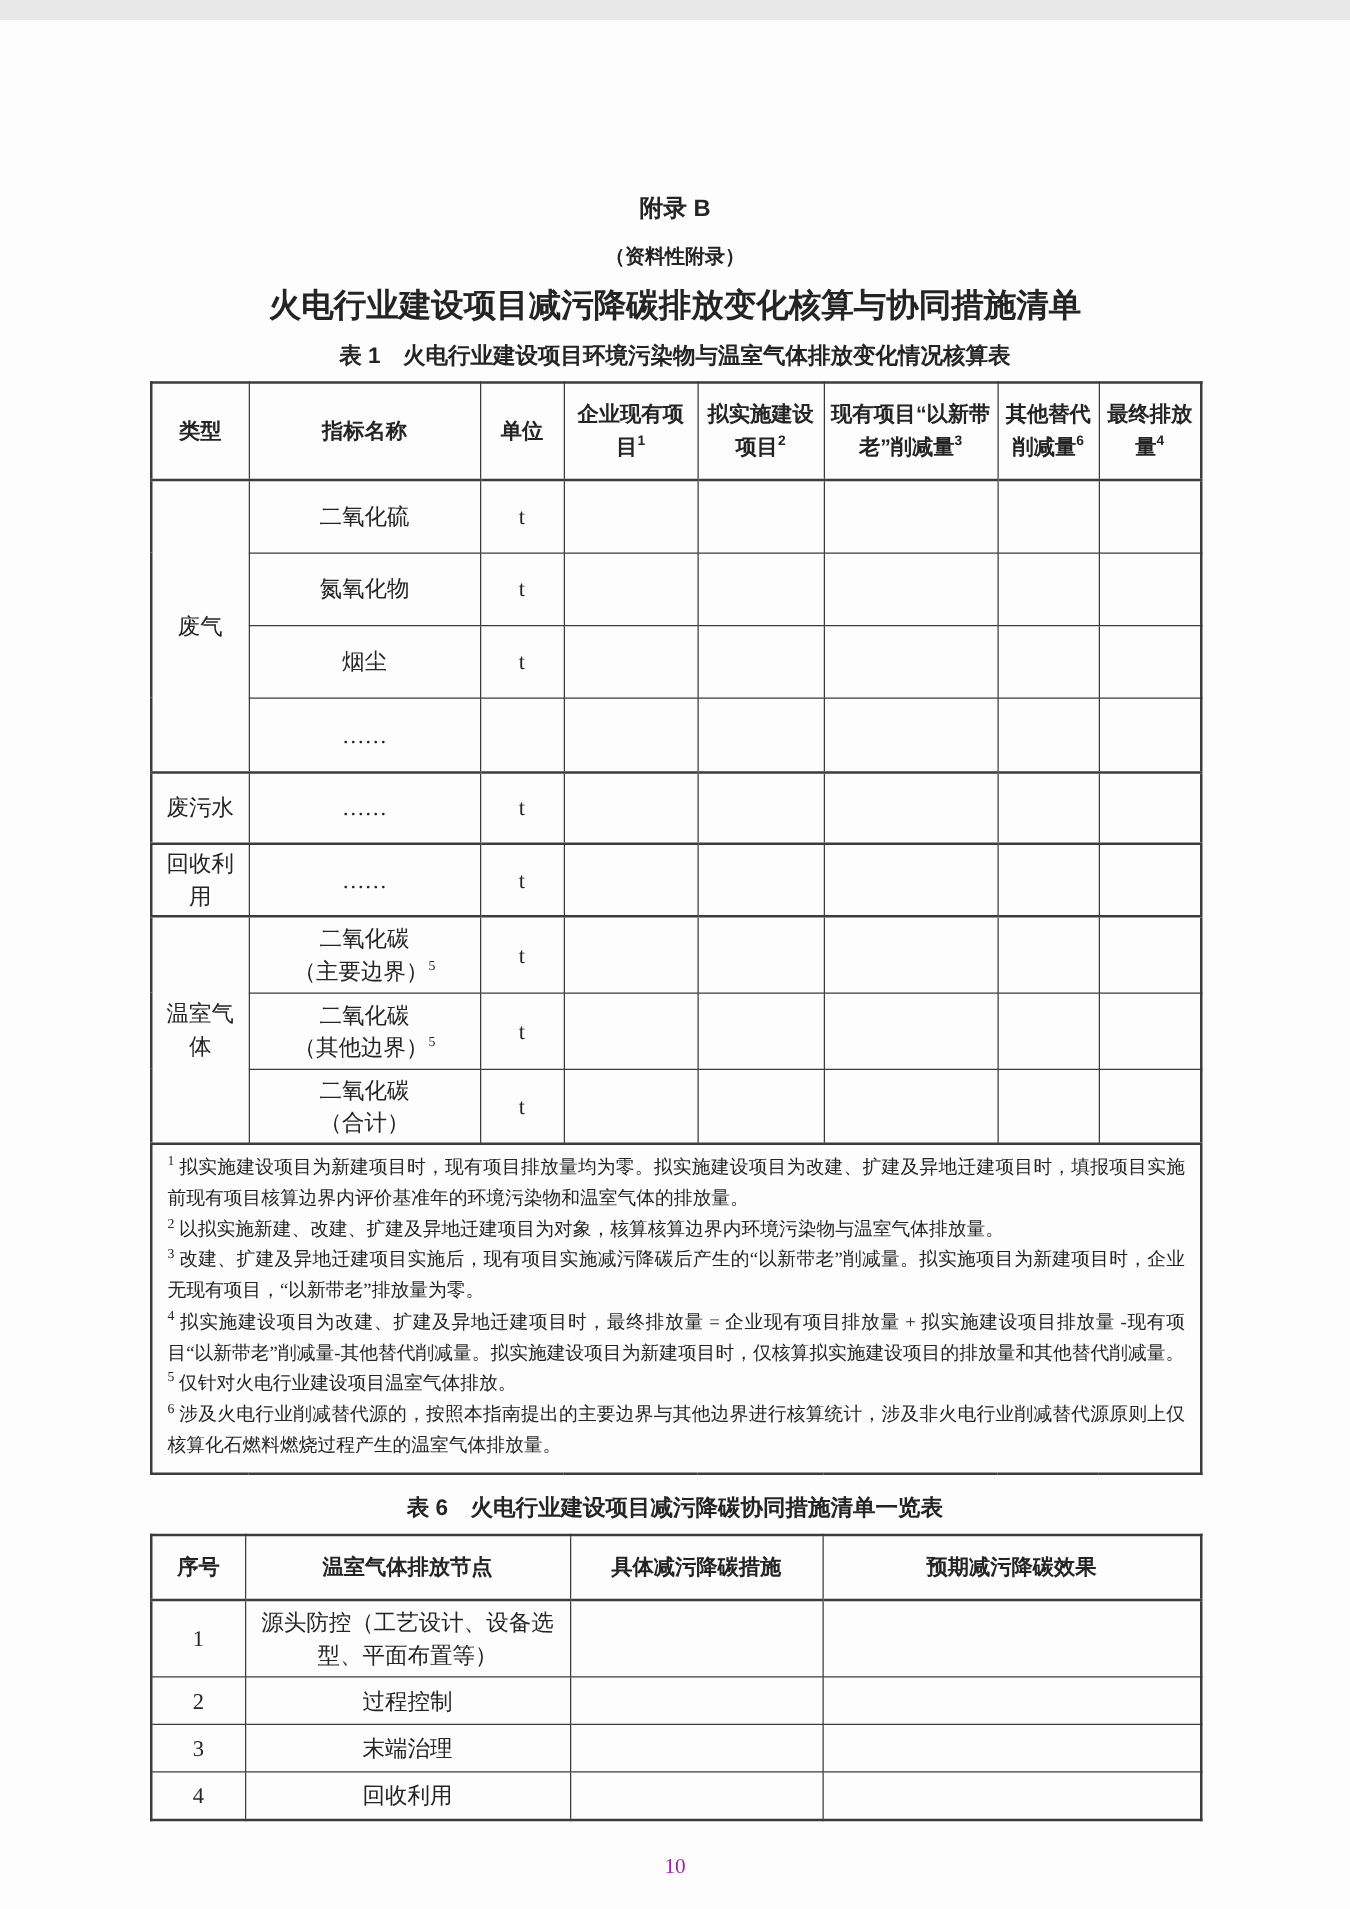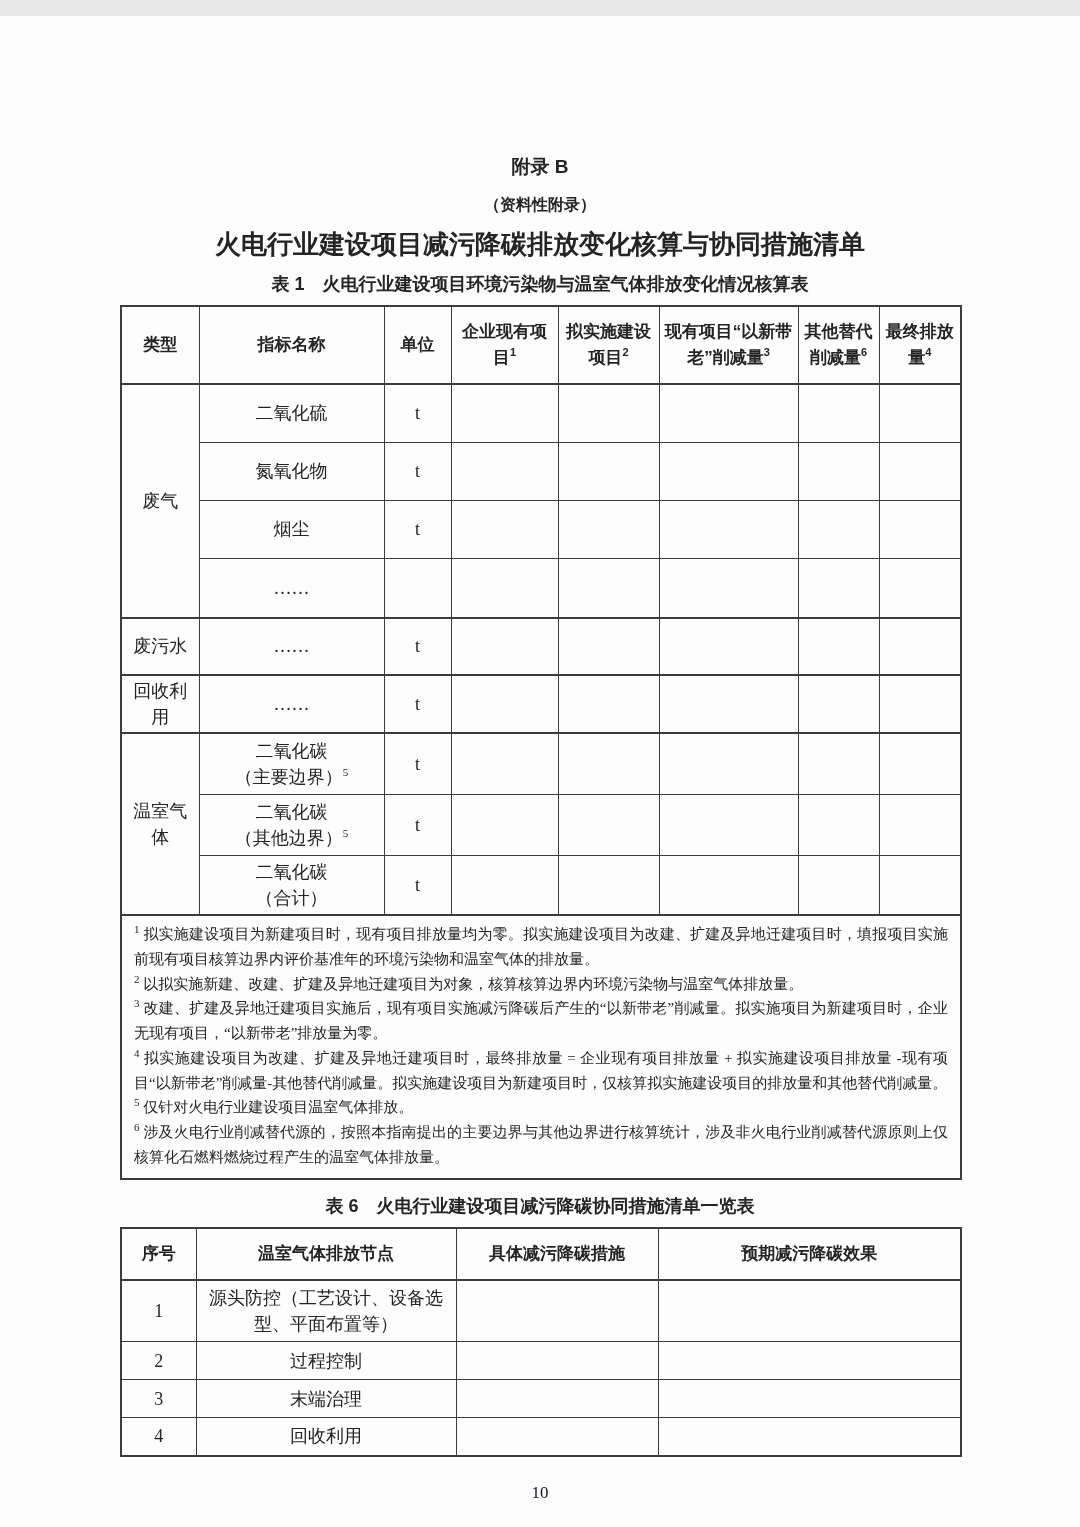--- a/index.html
+++ b/index.html
@@ -36,21 +36,21 @@
   sup{font-size:11px;line-height:0;}
   .fn{
     text-align:left;font-size:15px;line-height:1.65;
     padding:6px 12px 8px 12px;text-align:justify;
   }
   .fn .fitem{margin:0;}
   .caption2{margin-top:14px;}
   .tb2 tr.head th{height:52px;border-bottom-width:2px;}
   .tb2 .r1{height:62px;} .tb2 .rs{height:38px;}
   .pageno{
-    text-align:center;font-size:17px;margin-top:26px;color:#0f172a;
+    text-align:center;font-size:17px;margin-top:26px;color:#a21caf;
   }
 </style>
 </head>
 <body>
 
 <div class="page">
 
   <div class="heads">
     <div class="t-appendix">附录 B</div>
     <div class="t-type">（资料性附录）</div>

